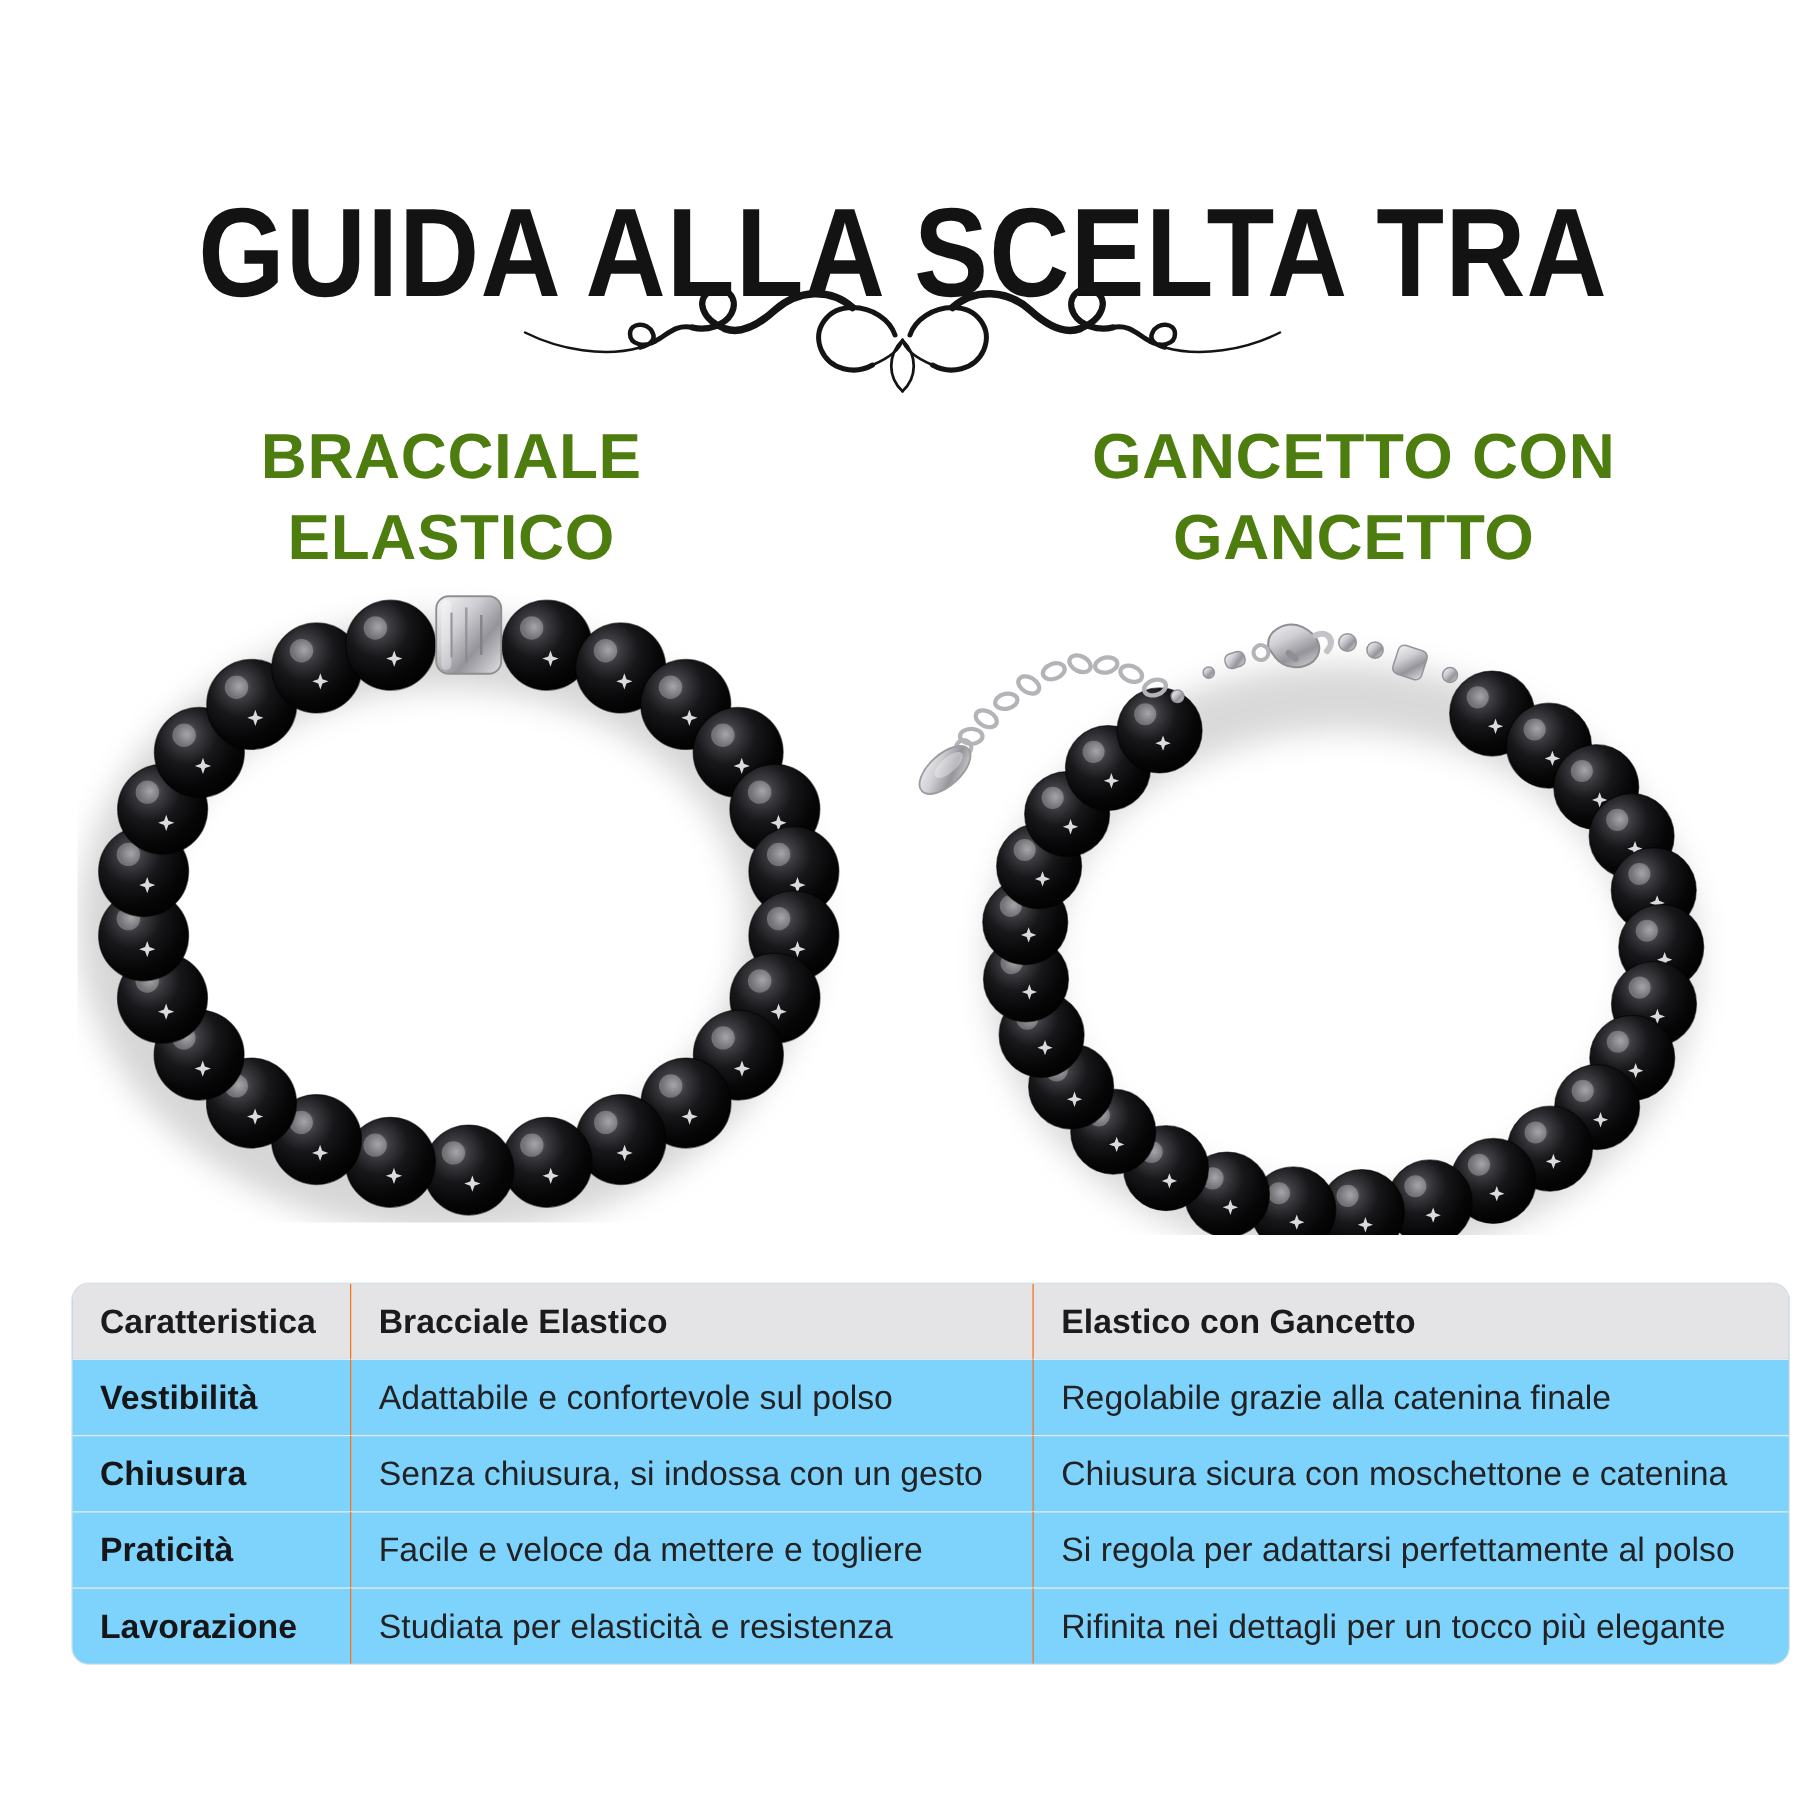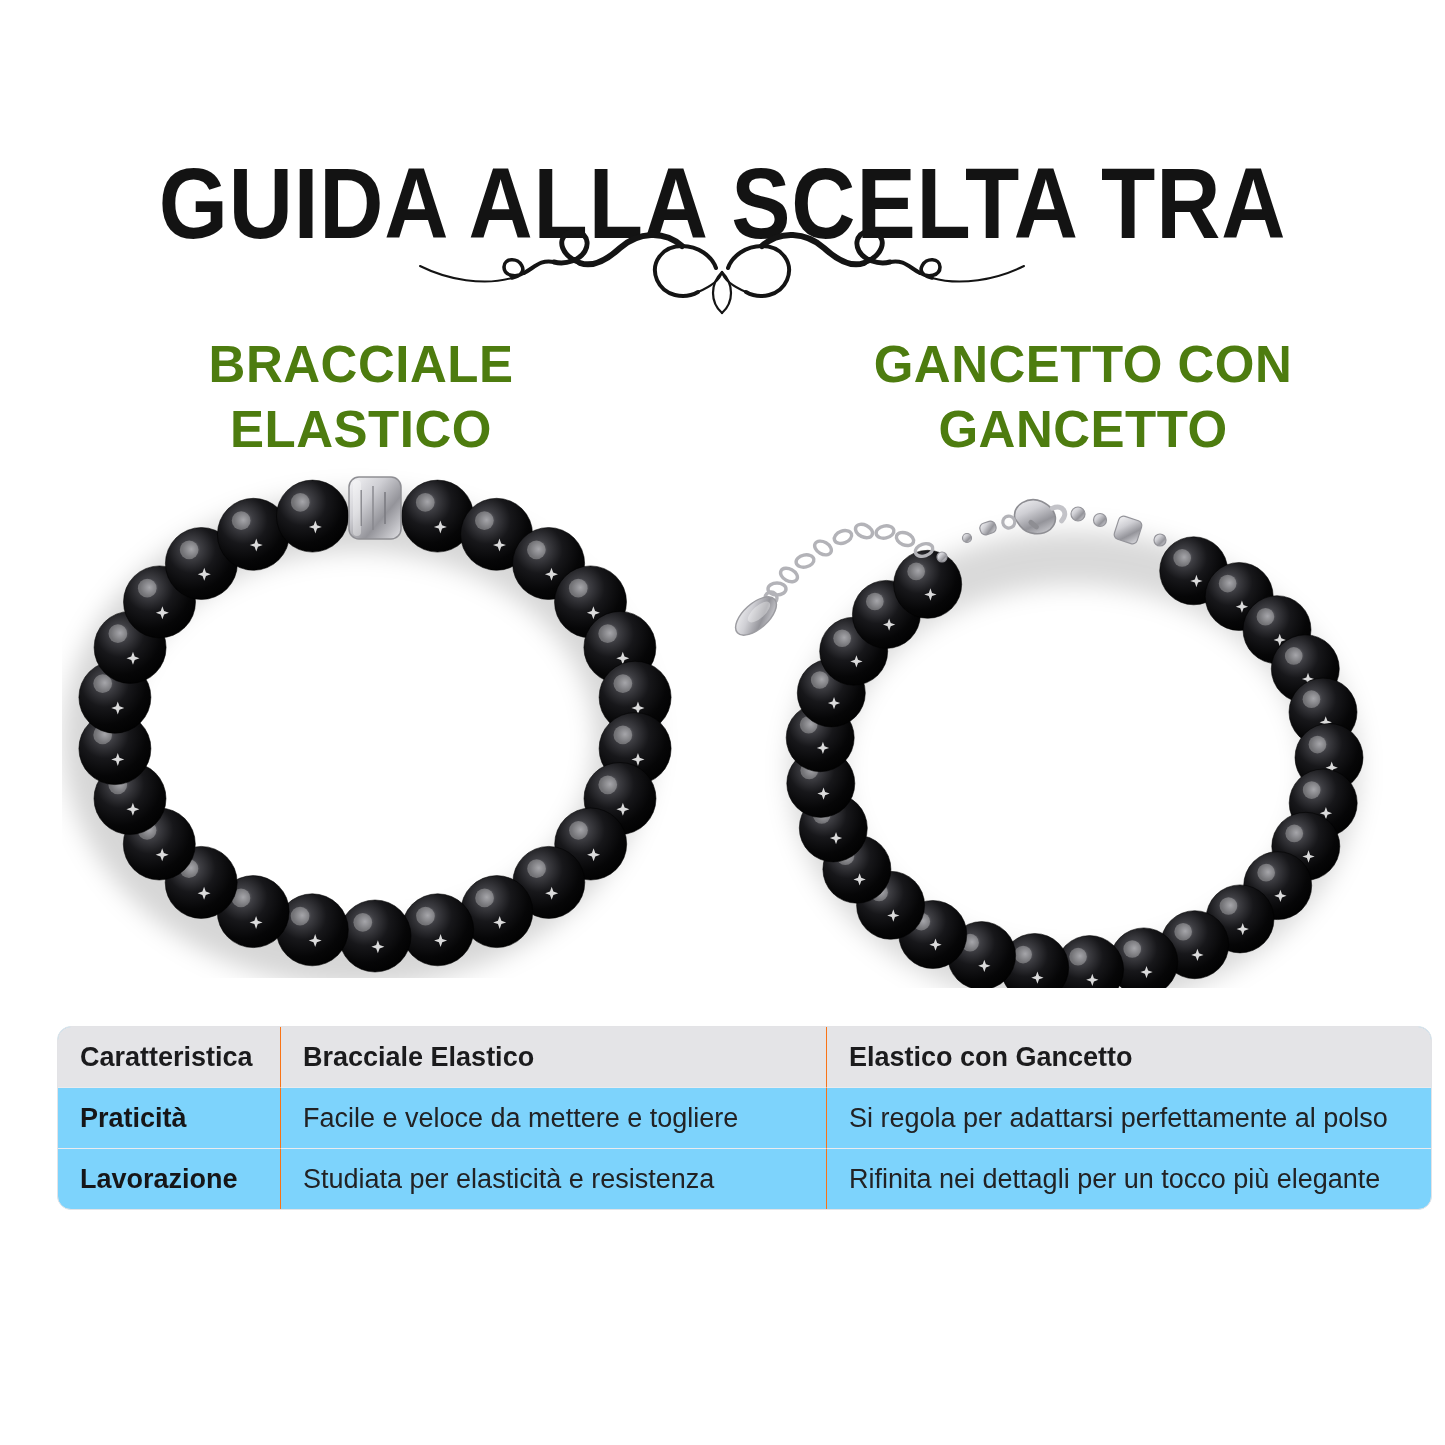--- a/index.html
+++ b/index.html
@@ -431,20 +431,30 @@
       </colgroup>
     <thead>
       <tr>
         <th>Caratteristica</th>
         <th>Bracciale Elastico</th>
         <th>Elastico con Gancetto</th>
       </tr>
     </thead>
     <tbody>
       <tr>
+        <td class="feature">Vestibilità</td>
+        <td>Adattabile e confortevole sul polso</td>
+        <td>Regolabile grazie alla catenina finale</td>
+      </tr>
+      <tr>
+        <td class="feature">Chiusura</td>
+        <td>Senza chiusura, si indossa con un gesto</td>
+        <td>Chiusura sicura con moschettone e catenina</td>
+      </tr>
+      <tr>
         <td class="feature">Praticità</td>
         <td>Facile e veloce da mettere e togliere</td>
         <td>Si regola per adattarsi perfettamente al polso</td>
       </tr>
       <tr>
         <td class="feature">Lavorazione</td>
         <td>Studiata per elasticità e resistenza</td>
         <td>Rifinita nei dettagli per un tocco più elegante</td>
       </tr>
     </tbody>

